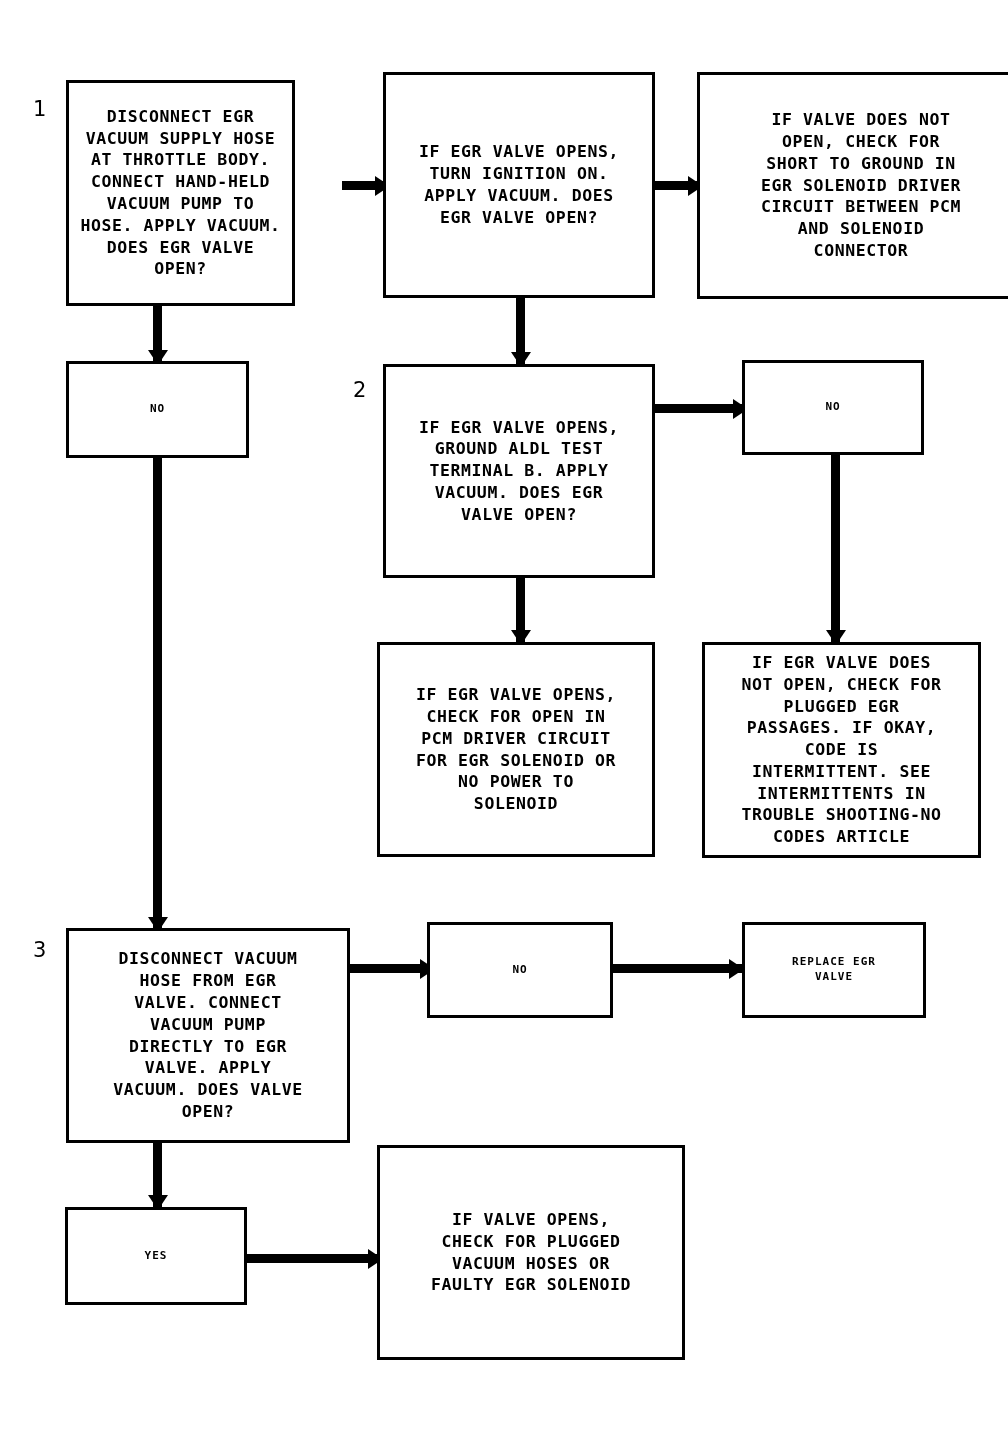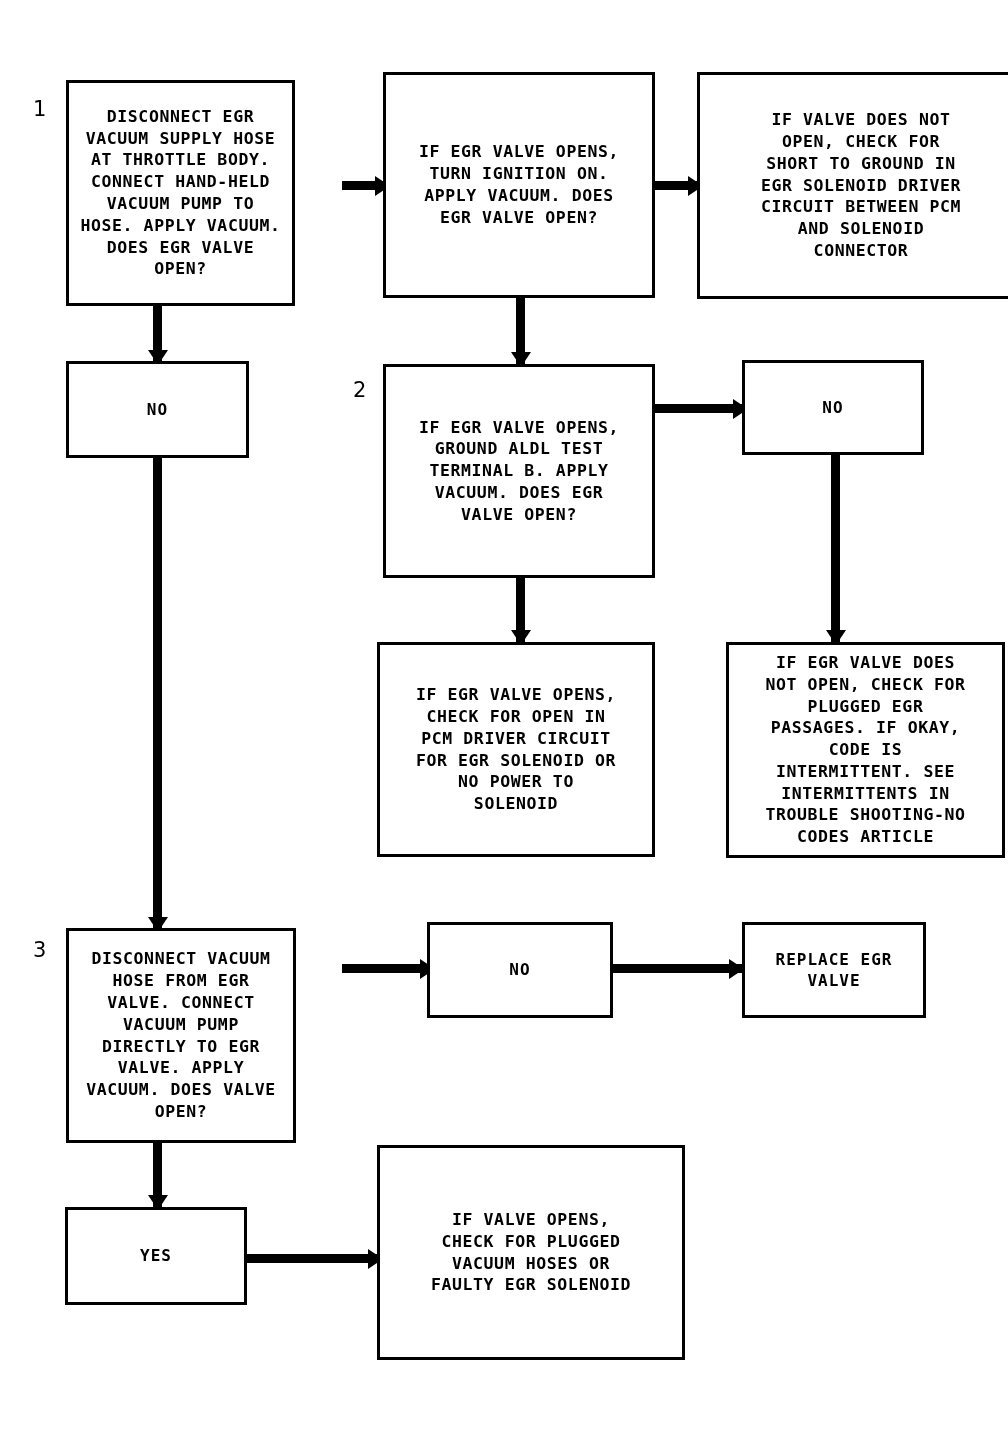--- a/index.html
+++ b/index.html
@@ -30,21 +30,21 @@
   .box .txt {
     display: block;
     white-space: pre-line;
     line-height: 1.32;
     letter-spacing: 0.6px;
     font-weight: 700;
     font-size: 16.5px;
     padding: 0 6px;
   }
   .box.small .txt {
-    font-size: 16px;
+    font-size: 11px;
     letter-spacing: 1px;
   }
   .step-num {
     position: absolute;
     font-family: "DejaVu Sans", "Liberation Sans", sans-serif;
     font-size: 21px;
     color: #000000;
     font-weight: 400;
     z-index: 4;
   }
@@ -171,33 +171,33 @@
 
   <div class="box" style="left:377px; top:642px; width:278px; height:215px;">
     <span class="txt">IF EGR VALVE OPENS,
 CHECK FOR OPEN IN
 PCM DRIVER CIRCUIT
 FOR EGR SOLENOID OR
 NO POWER TO
 SOLENOID</span>
   </div>
 
-  <div class="box" style="left:726px; top:642px; width:279px; height:216px;">
+  <div class="box" style="left:702px; top:642px; width:279px; height:216px;">
     <span class="txt">IF EGR VALVE DOES
 NOT OPEN, CHECK FOR
 PLUGGED EGR
 PASSAGES. IF OKAY,
 CODE IS
 INTERMITTENT. SEE
 INTERMITTENTS IN
 TROUBLE SHOOTING-NO
 CODES ARTICLE</span>
   </div>
 
-  <div class="box" style="left:66px; top:928px; width:230px; height:215px;">
+  <div class="box" style="left:66px; top:928px; width:284px; height:215px;">
     <span class="txt">DISCONNECT VACUUM
 HOSE FROM EGR
 VALVE. CONNECT
 VACUUM PUMP
 DIRECTLY TO EGR
 VALVE. APPLY
 VACUUM. DOES VALVE
 OPEN?</span>
   </div>
 

